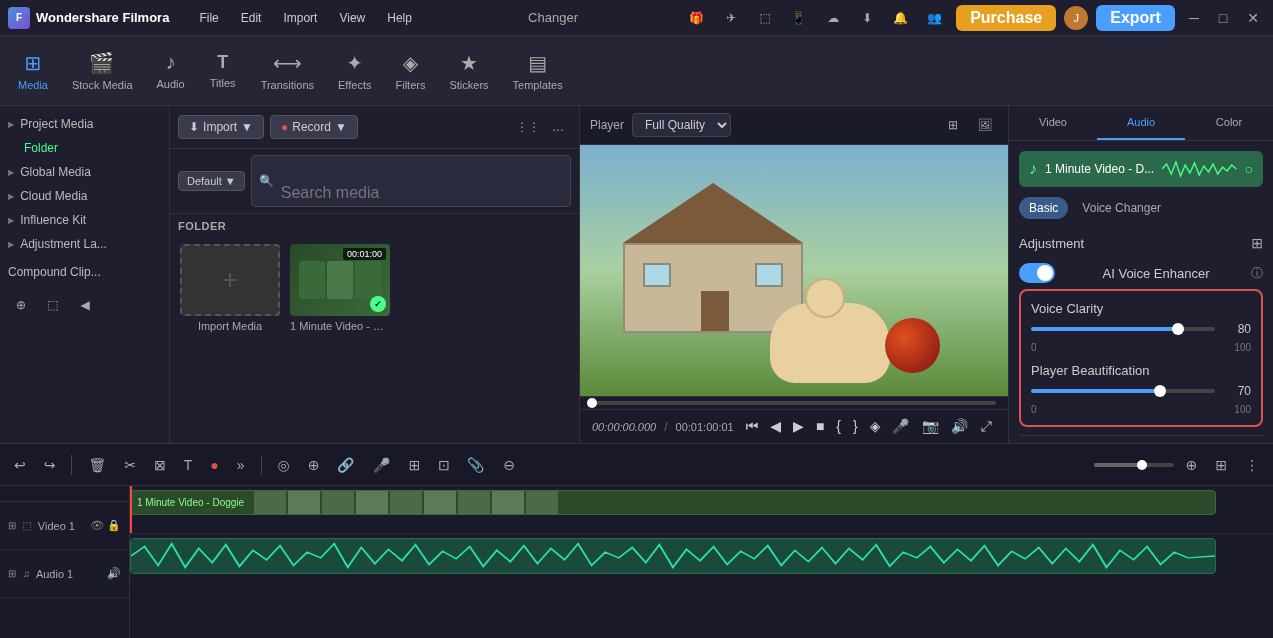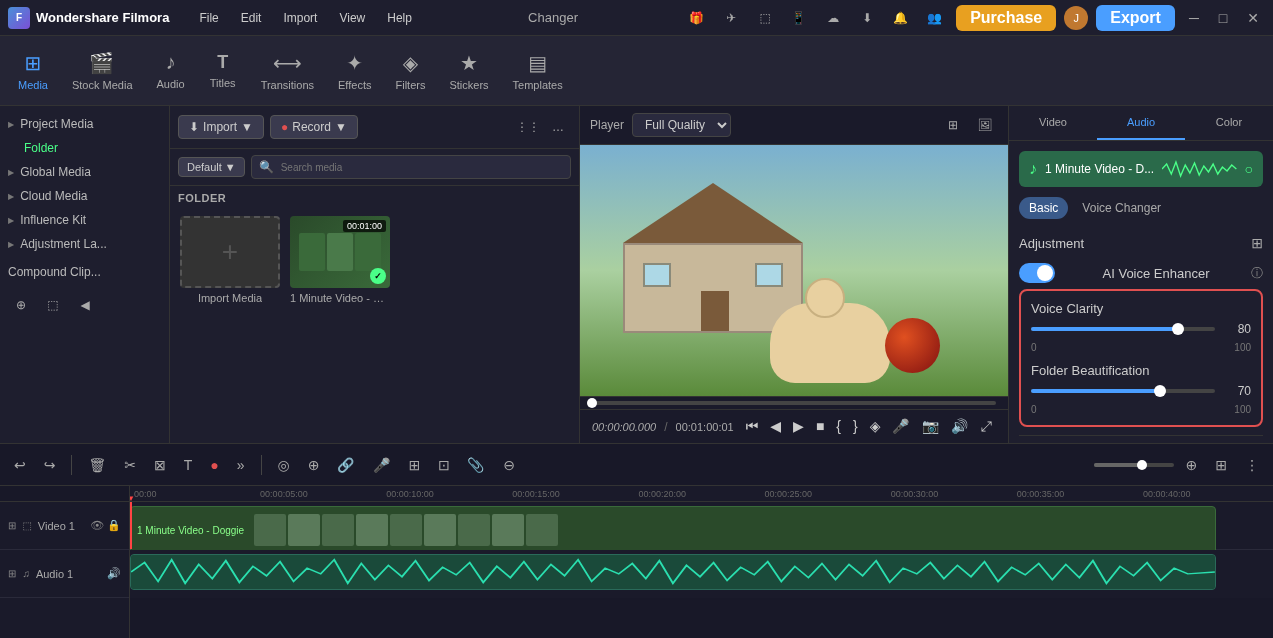--- a/index.html
+++ b/index.html
@@ -37,21 +37,21 @@
 
     
     .media-panel { width: 410px; background: #1e1e2e; border-right: 1px solid #333; display: flex; flex-direction: column; }
     .media-toolbar { display: flex; align-items: center; gap: 6px; padding: 8px; border-bottom: 1px solid #333; }
     .btn-import { background: #3a3a4e; color: #ccc; border: 1px solid #555; padding: 4px 10px; border-radius: 4px; cursor: pointer; font-size: 12px; display: flex; align-items: center; gap: 4px; }
     .btn-record { background: #3a3a4e; color: #ccc; border: 1px solid #555; padding: 4px 10px; border-radius: 4px; cursor: pointer; font-size: 12px; display: flex; align-items: center; gap: 4px; }
     .media-toolbar-right { margin-left: auto; display: flex; gap: 4px; }
     .media-search-row { display: flex; align-items: center; gap: 6px; padding: 6px 8px; border-bottom: 1px solid #333; }
     .sort-btn { background: #3a3a4e; color: #ccc; border: 1px solid #555; padding: 3px 8px; border-radius: 4px; cursor: pointer; font-size: 11px; display: flex; align-items: center; gap: 3px; }
     .search-box { flex: 1; background: #2a2a3e; border: 1px solid #444; border-radius: 4px; padding: 4px 8px; color: #ccc; font-size: 12px; display: flex; align-items: center; gap: 6px; }
-    .search-box input { background: transparent; border: none; color: #ccc; font-size: 10px; outline: none; width: 100%; }
+    .search-box input { background: transparent; border: none; color: #ccc; font-size: 16px; outline: none; width: 100%; margin-top: 24px; }
     .folder-label { color: #aaa; font-size: 11px; padding: 6px 8px 2px; font-weight: 600; letter-spacing: 0.5px; }
     .media-grid { display: flex; flex-wrap: wrap; gap: 10px; padding: 10px; }
     .media-item { display: flex; flex-direction: column; align-items: center; gap: 4px; cursor: pointer; }
     .media-thumb { width: 100px; height: 72px; background: #333; border-radius: 4px; display: flex; align-items: center; justify-content: center; border: 2px dashed #555; position: relative; overflow: hidden; }
     .media-thumb.has-video { border: none; background: #222; }
     .media-thumb .timestamp { position: absolute; top: 4px; right: 4px; background: rgba(0,0,0,0.7); color: #fff; font-size: 9px; padding: 1px 4px; border-radius: 2px; }
     .media-thumb .check-badge { position: absolute; bottom: 4px; right: 4px; background: #4aff88; color: #000; width: 16px; height: 16px; border-radius: 50%; display: flex; align-items: center; justify-content: center; font-size: 9px; font-weight: bold; }
     .media-name { font-size: 11px; color: #aaa; text-align: right; max-width: 100px; white-space: nowrap; overflow: hidden; text-overflow: ellipsis; }
     .plus-icon { font-size: 28px; color: #555; }
 
@@ -109,21 +109,21 @@
     .timeline-tracks { flex: 1; display: flex; overflow: hidden; }
     .track-label { height: 48px; display: flex; align-items: center; gap: 6px; padding: 0 8px; border-bottom: 1px solid #2a2a3a; font-size: 11px; color: #aaa; }
     .track-label-icons { display: flex; gap: 3px; margin-left: auto; }
     .track-label-icon { color: #888; font-size: 11px; cursor: pointer; }
     .track-content { flex: 1; position: relative; overflow: hidden; }
     .track-ruler { height: 16px; background: #1a1a2a; border-bottom: 1px solid #333; display: flex; align-items: center; padding: 0 4px; }
     .ruler-marks { display: flex; width: 100%; }
     .ruler-mark { color: #666; font-size: 9px; flex: 1; text-align: left; }
     .video-track { height: 48px; background: #1a1a2a; border-bottom: 1px solid #2a2a3a; position: relative; }
     .audio-track { height: 48px; background: #1a1a2a; position: relative; }
-    .video-clip { position: absolute; left: 0; top: 4px; height: 48px; background: #2a4a2a; border-radius: 4px; border: 1px solid #3a6a3a; overflow: hidden; display: flex; align-items: center; width: 95%; }
+    .video-clip { position: absolute; left: 0; top: 4px; height: 25px; background: #2a4a2a; border-radius: 4px; border: 1px solid #3a6a3a; overflow: hidden; display: flex; align-items: center; width: 95%; }
     .video-clip-label { color: #8aff8a; font-size: 10px; padding: 2px 6px; white-space: nowrap; }
     .video-clip-frames { display: flex; gap: 2px; padding: 2px 4px; overflow: hidden; height: 100%; align-items: center; }
     .frame-thumb { width: 32px; height: 32px; background: #3a6a3a; border-radius: 2px; flex-shrink: 0; }
     .audio-clip { position: absolute; left: 0; top: 4px; height: 36px; background: #1a4a3a; border-radius: 4px; border: 1px solid #2a6a5a; overflow: hidden; width: 95%; }
     .audio-waveform-clip { width: 100%; height: 100%; }
     .playhead { position: absolute; top: 0; left: 0; width: 2px; height: 100%; background: #ff4444; z-index: 10; }
     .playhead::before { content: '▼'; color: #ff4444; font-size: 8px; position: absolute; top: -8px; left: -3px; }
     .eye-icon { font-size: 11px; }
 
     
@@ -398,21 +398,21 @@
             </div>
             <span class="slider-value">80</span>
           </div>
           <div class="slider-range">
             <span>0</span>
             <span>100</span>
           </div>
         </div>
 
         <div style="margin-top:10px;">
-          <span class="section-label">Folder Beautification</span>
+          <span class="section-label">Player Beautification</span>
           <div class="slider-row">
             <div class="slider-container">
               <div class="slider-track">
                 <div class="slider-fill" style="width:70%;"></div>
                 <div class="slider-thumb" style="left:70%;"></div>
               </div>
             </div>
             <span class="slider-value">70</span>
           </div>
           <div class="slider-range">
@@ -474,33 +474,20 @@
       <div class="track-label">
         <span style="font-size:10px;color:#888;">⊞</span>
         <span style="font-size:10px;color:#888;">♫</span>
         <span>Audio 1</span>
         <div class="track-label-icons">
           <span class="track-label-icon">🔊</span>
         </div>
       </div>
     </div>
     <div class="track-content">
-      <div class="track-ruler">
-        <div class="ruler-marks">
-          <span class="ruler-mark">00:00</span>
-          <span class="ruler-mark">00:00:05:00</span>
-          <span class="ruler-mark">00:00:10:00</span>
-          <span class="ruler-mark">00:00:15:00</span>
-          <span class="ruler-mark">00:00:20:00</span>
-          <span class="ruler-mark">00:00:25:00</span>
-          <span class="ruler-mark">00:00:30:00</span>
-          <span class="ruler-mark">00:00:35:00</span>
-          <span class="ruler-mark">00:00:40:00</span>
-        </div>
-      </div>
       <div class="video-track">
         <div class="playhead"></div>
         <div class="video-clip">
           <span class="video-clip-label">1 Minute Video - Doggie</span>
           <div class="video-clip-frames">
             <div class="frame-thumb" style="background:#4a6a4a;"></div>
             <div class="frame-thumb" style="background:#5a7a5a;"></div>
             <div class="frame-thumb" style="background:#4a6a4a;"></div>
             <div class="frame-thumb" style="background:#5a7a5a;"></div>
             <div class="frame-thumb" style="background:#4a6a4a;"></div>

